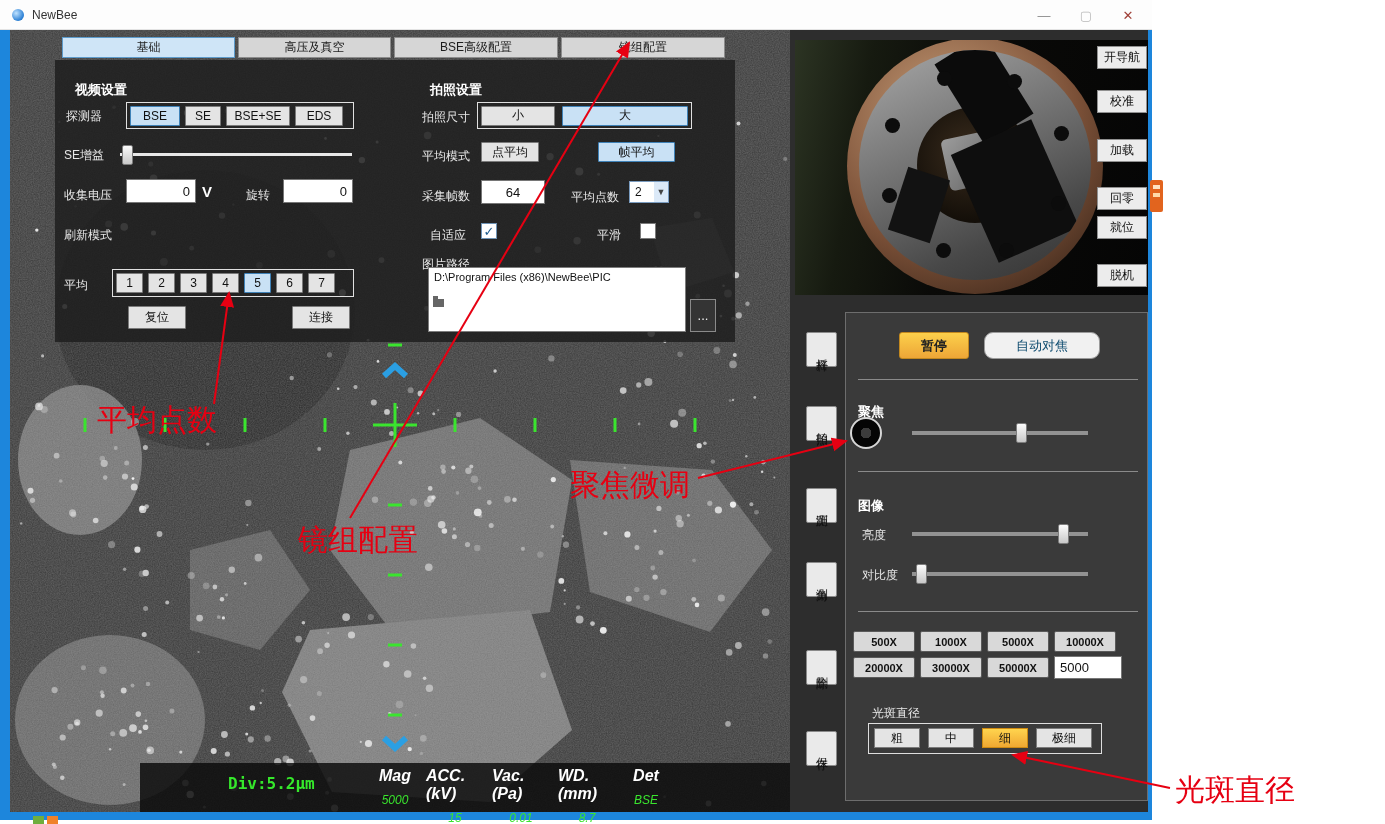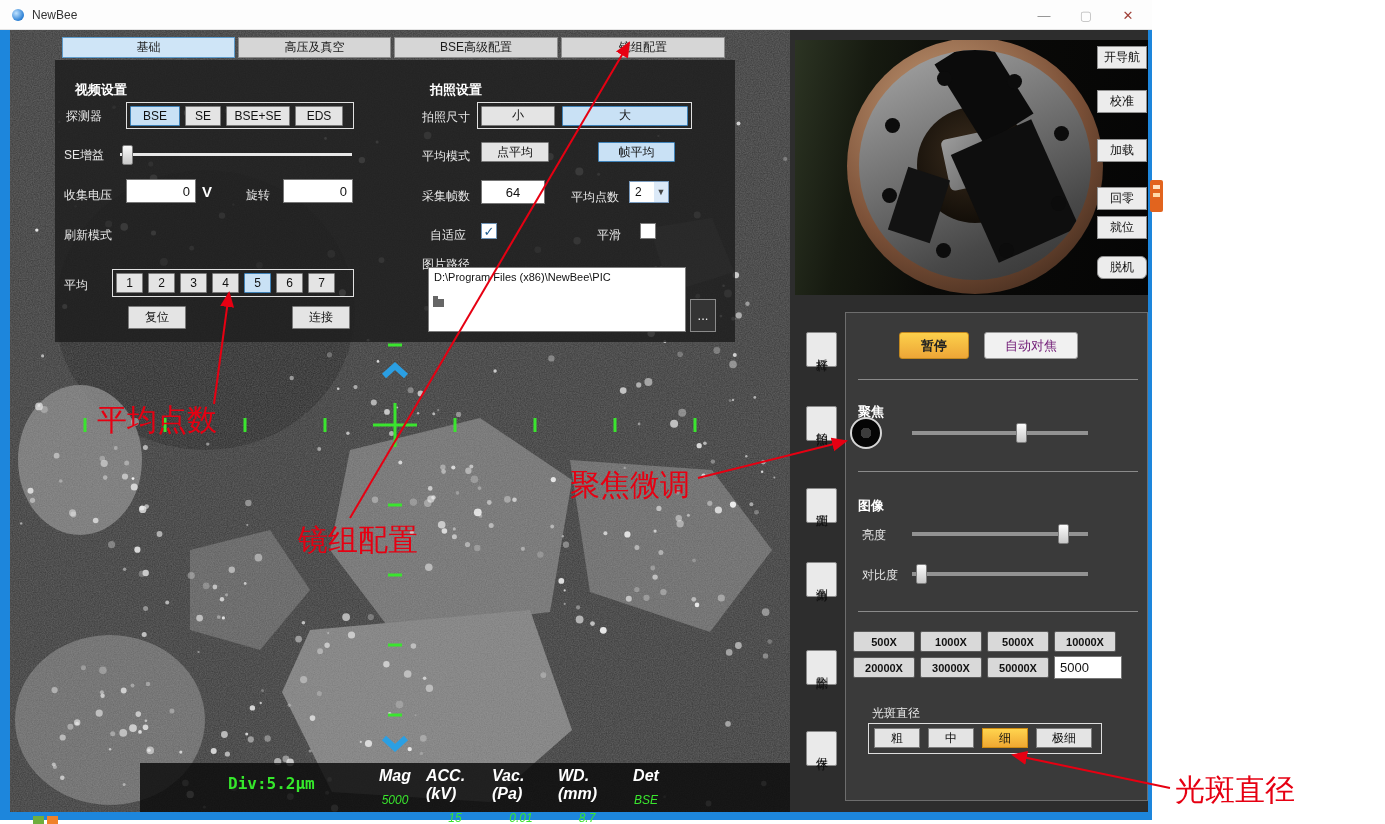--- a/index.html
+++ b/index.html
@@ -92,22 +92,22 @@
   .nav-btn{position:absolute;left:1097px;width:50px;height:23px;background:#ececec;border:1px solid #909090;
        display:flex;align-items:center;justify-content:center;font-size:12px;color:#111;z-index:14;}
   .tool-btn{position:absolute;left:806px;width:31px;height:35px;background:#eaeaea;border:1px solid #8a8a8a;border-radius:2px;
        display:flex;align-items:center;justify-content:center;font-size:12px;color:#111;z-index:14;
        writing-mode:vertical-lr;text-orientation:upright;letter-spacing:1px;}
   #ctrl-panel{position:absolute;left:845px;top:312px;width:303px;height:489px;background:#3a3a3a;border:1px solid #6d6d6d;z-index:8;}
   .divider{position:absolute;left:858px;width:280px;height:1px;background:#8a8a8a;z-index:11;}
   #btn-pause{position:absolute;left:899px;top:332px;width:70px;height:27px;border-radius:3px;z-index:11;
        background:linear-gradient(#fcd04b,#eda637);border:1px solid #c2881e;display:flex;align-items:center;justify-content:center;
        font-size:13px;color:#222;font-weight:bold;}
-  #btn-autofocus{position:absolute;left:984px;top:332px;width:94px;height:27px;border-radius:3px;z-index:11;
-       background:#f1f1f1;border:1px solid #9a9a9a;display:flex;align-items:center;justify-content:center;font-size:13px;color:#701a75;}
+  #btn-autofocus{position:absolute;left:984px;top:332px;width:116px;height:27px;border-radius:9px;z-index:11;
+       background:#f1f1f1;border:1px solid #9a9a9a;display:flex;align-items:center;justify-content:center;font-size:13px;color:#0c4a6e;}
   #focus-knob{position:absolute;left:850px;top:417px;width:32px;height:32px;border-radius:50%;z-index:12;
        border:2px solid #d6d6d6;background:radial-gradient(circle,#3c3c3c 0 26%,#050505 27% 74%,#2e2e2e 75%);}
   .mag-btn{position:absolute;width:62px;height:21px;background:#d9d9d9;border:1px solid #5a5a5a;border-radius:2px;z-index:11;
        display:flex;align-items:center;justify-content:center;font-size:11px;font-weight:bold;color:#111;}
   #mag-input{position:absolute;left:1054px;top:656px;width:68px;height:23px;z-index:11;}
   #spot-grp{position:absolute;left:868px;top:723px;width:234px;height:31px;border:1px solid #dedede;z-index:11;}
   .spot-btn{position:absolute;height:20px;background:#e4e4e4;border:1px solid #7a7a7a;z-index:12;
        display:flex;align-items:center;justify-content:center;font-size:12px;color:#111;}
   .spot-btn.sel{background:linear-gradient(#ffd44e,#f0a832);border-color:#cd8a12;}
 
@@ -521,21 +521,21 @@
   <div class="btn big abs" style="left:128px;top:306px;width:58px;">复位</div>
   <div class="btn big abs" style="left:292px;top:306px;width:58px;">连接</div>
 
   <div class="lbl-b" style="left:430px;top:68px;">拍照设置</div>
   <div class="lbl" style="left:422px;top:109px;">拍照尺寸</div>
   <div class="grp" style="left:477px;top:102px;width:215px;height:27px;justify-content:space-between;">
     <div class="btn" style="width:74px;">小</div>
     <div class="btn sel" style="width:126px;">大</div>
   </div>
   <div class="lbl" style="left:422px;top:148px;">平均模式</div>
-  <div class="btn abs" style="left:481px;top:142px;width:68px;">点平均</div>
+  <div class="btn abs" style="left:481px;top:142px;width:58px;">点平均</div>
   <div class="btn sel abs" style="left:598px;top:142px;width:77px;">帧平均</div>
   <div class="lbl" style="left:422px;top:188px;">采集帧数</div>
   <input class="inp center" style="left: 481px; top: 180px; width: 64px; height: 24px;" value="64">
   <div class="lbl" style="left:571px;top:189px;">平均点数</div>
   <div id="dropdown">
     <span class="val">2</span>
     <span class="arrow">▼</span>
   </div>
   <div class="lbl" style="left:430px;top:227px;">自适应</div>
   <div class="checkbox" style="left:481px;top:223px;">✓</div>
@@ -588,21 +588,21 @@
       <div class="hole" style="left:140px;top:193px;"></div>
       <div class="hole" style="left:192px;top:146px;"></div>
     </div>
   </div>
 
   <div class="nav-btn" style="top:46px;">开导航</div>
   <div class="nav-btn" style="top:90px;">校准</div>
   <div class="nav-btn" style="top:139px;">加载</div>
   <div class="nav-btn" style="top:187px;">回零</div>
   <div class="nav-btn" style="top:216px;">就位</div>
-  <div class="nav-btn" style="top:256px;border-radius:6px;">脱机</div>
+  <div class="nav-btn" style="top:264px;">脱机</div>
 
   <div class="tool-btn" style="top:332px;">摇杆</div>
   <div class="tool-btn" style="top:406px;">拍照</div>
   <div class="tool-btn" style="top:488px;">测距</div>
   <div class="tool-btn" style="top:562px;">测角</div>
   <div class="tool-btn" style="top:650px;">删除</div>
   <div class="tool-btn" style="top:731px;">保存</div>
 
   <div id="ctrl-panel"></div>
   <div id="btn-pause">暂停</div>

